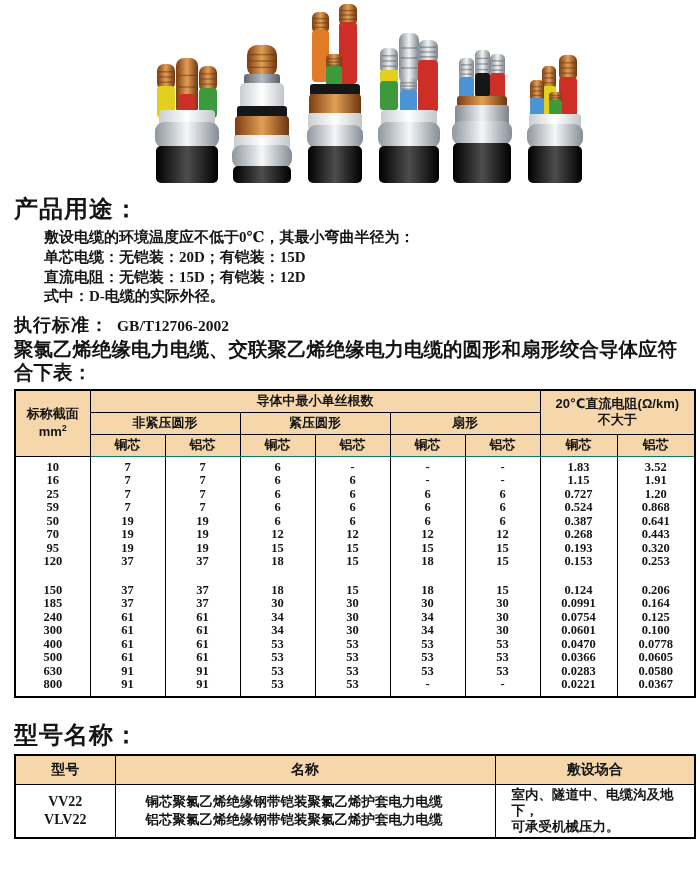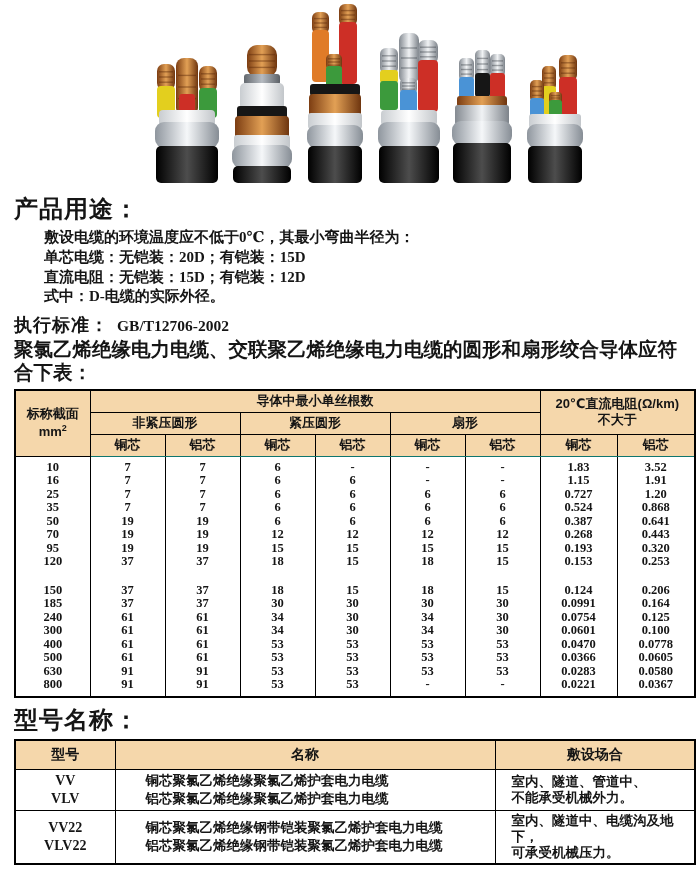--- a/index.html
+++ b/index.html
@@ -286,21 +286,21 @@
             <td>7</td>
             <td>7</td>
             <td>6</td>
             <td>6</td>
             <td>6</td>
             <td>6</td>
             <td>0.727</td>
             <td>1.20</td>
           </tr>
           <tr>
-            <td>35</td>
+            <td>59</td>
             <td>7</td>
             <td>7</td>
             <td>6</td>
             <td>6</td>
             <td>6</td>
             <td>6</td>
             <td>0.524</td>
             <td>0.868</td>
           </tr>
           <tr>
@@ -442,52 +442,38 @@
             <td>53</td>
             <td>53</td>
             <td>-</td>
             <td>-</td>
             <td>0.0221</td>
             <td>0.0367</td>
           </tr>
         </tbody>
     </table>
 
-    <div class="sec-title" style="margin-top:6px;">型号名称：</div>
+    <div class="sec-title" style="margin-top:21px;">型号名称：</div>
 
     <table id="model-table">
       <colgroup>
         <col style="width:100px">
           <col style="width:380px">
           <col style="width:200px">
       </colgroup>
       <thead>
         <tr>
           <th>型号</th>
           <th>名称</th>
           <th>敷设场合</th>
         </tr>
       </thead>
       <tbody id="model-tbody">
           <tr>
             <td class="codes">
-              <div>VV</div>
-              <div>VLV</div>
-            </td>
-            <td class="names">
-              <div>铜芯聚氯乙烯绝缘聚氯乙烯护套电力电缆</div>
-              <div>铝芯聚氯乙烯绝缘聚氯乙烯护套电力电缆</div>
-            </td>
-            <td class="usage">
-              <div>室内、隧道、管道中、</div>
-              <div>不能承受机械外力。</div>
-            </td>
-          </tr>
-          <tr>
-            <td class="codes">
               <div>VV22</div>
               <div>VLV22</div>
             </td>
             <td class="names">
               <div>铜芯聚氯乙烯绝缘钢带铠装聚氯乙烯护套电力电缆</div>
               <div>铝芯聚氯乙烯绝缘钢带铠装聚氯乙烯护套电力电缆</div>
             </td>
             <td class="usage">
               <div>室内、隧道中、电缆沟及地下，</div>
               <div>可承受机械压力。</div>

